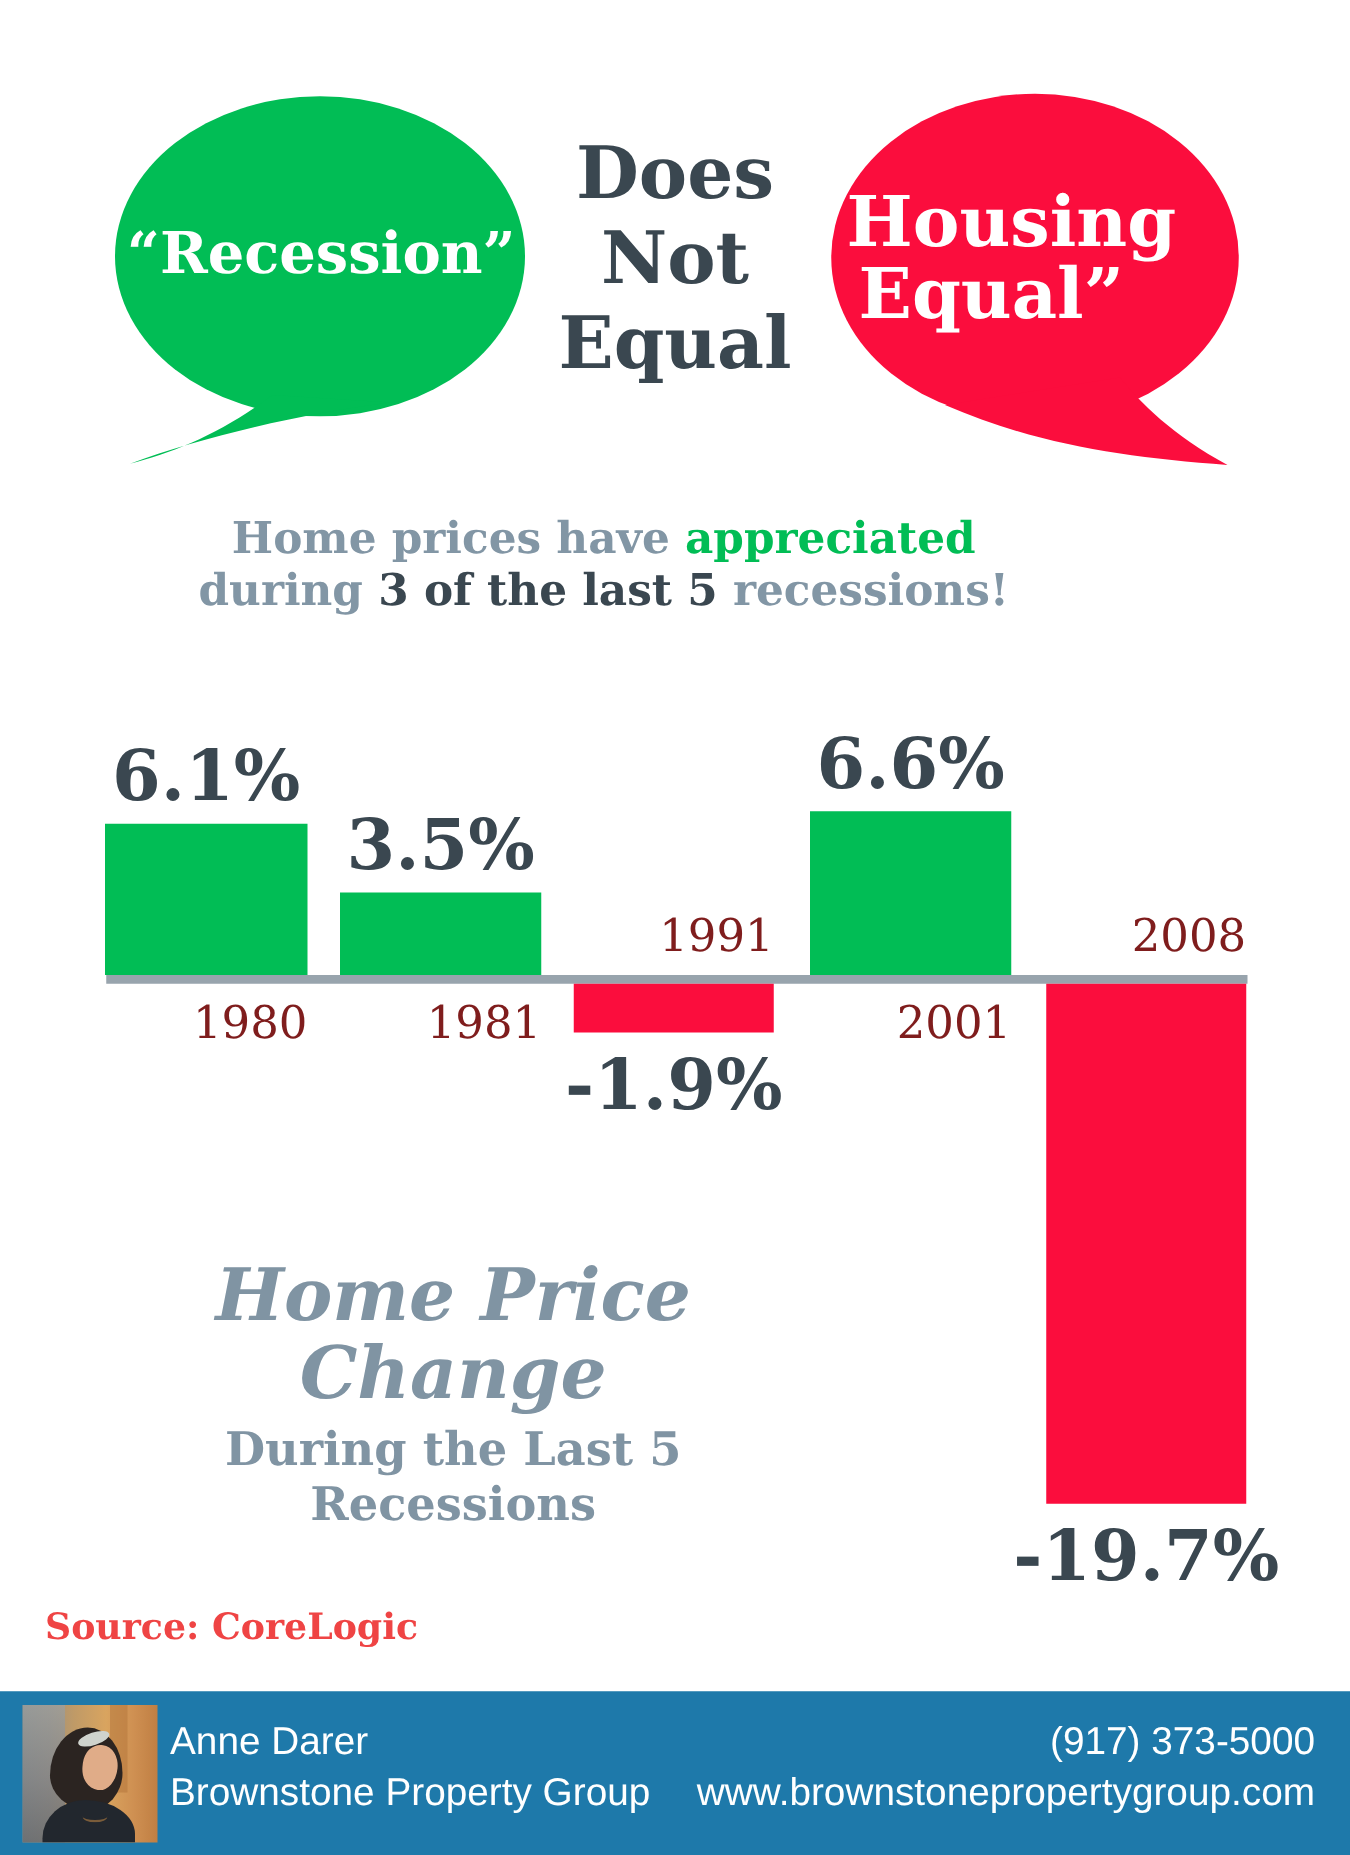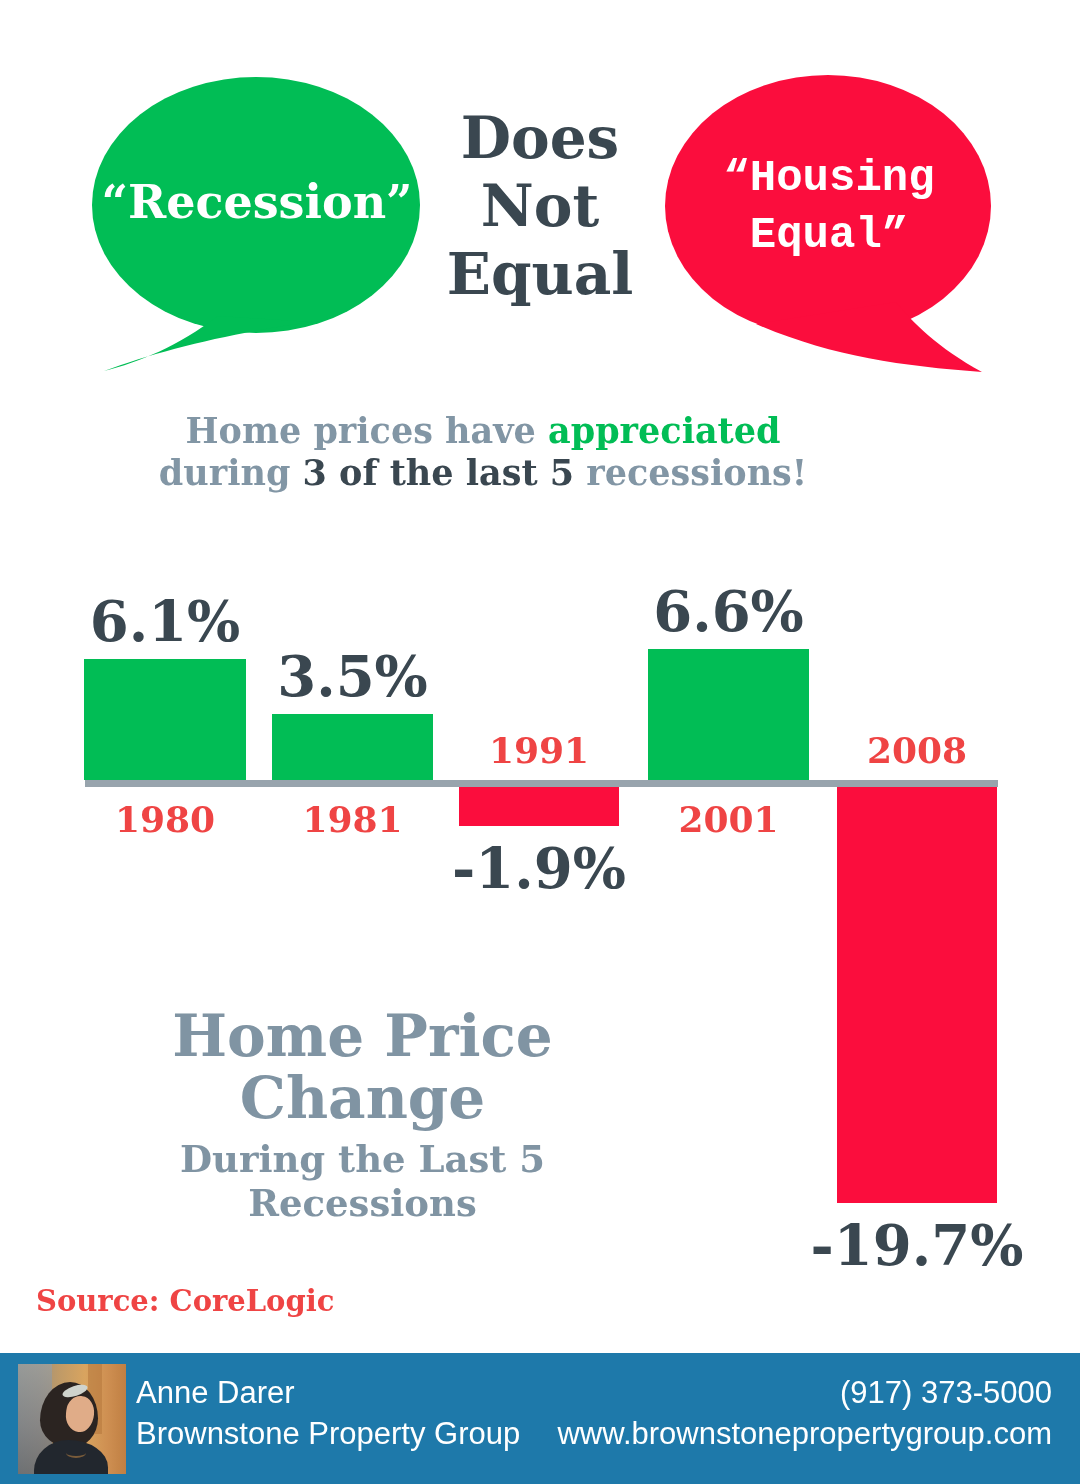--- a/index.html
+++ b/index.html
@@ -4,42 +4,42 @@
 <style>
   html,body{margin:0;padding:0;background:#ffffff;}
   .page{position:relative;width:1080px;height:1484px;background:#ffffff;overflow:hidden;
         font-family:"DejaVu Serif", serif;}
   .abs{position:absolute;}
 
   
   .bubble-svg{left:0;top:0;}
   .bubble-label{color:#ffffff;font-weight:bold;text-align:center;}
   .bubble-label-green{left:96px;top:176px;width:322px;font-size:46px;line-height:52px;}
-  .bubble-label-red{left:668px;top:150px;width:322px;font-size:44px;line-height:57px;font-family:Liberation Mono, monospace;}
+  .bubble-label-red{left:632px;top:150px;width:322px;font-size:56px;line-height:57px;}
   .middle-label{left:390px;top:104px;width:300px;text-align:center;
                 font-size:58px;line-height:68px;font-weight:bold;color:#3a4750;}
 
   
   .headline{left:133px;top:410px;width:700px;text-align:center;
             font-size:35px;line-height:42px;font-weight:bold;color:#8296a5;}
   .headline .hl-green{color:#01bd55;}
   .headline .hl-dark{color:#3a4750;}
 
   
   .chart{left:0;top:0;width:1080px;height:1484px;}
   .axis-line{background:#98a4ad;}
   .bar{position:absolute;}
   .value-label{position:absolute;text-align:center;font-size:56px;font-weight:bold;
                color:#3a4750;line-height:56px;}
-  .year-label{position:absolute;text-align:center;font-size:36px;font-weight:bold;
-              color:#ef4444;line-height:36px;}
+  .year-label{position:absolute;text-align:right;font-size:36px;font-weight:normal;
+              color:#7f1d1d;line-height:36px;}
 
   
   .chart-title-block{left:85px;top:1005px;width:555px;text-align:center;color:#8094a3;}
-  .chart-title{font-size:58px;line-height:62px;font-weight:bold;}
+  .chart-title{font-size:58px;line-height:62px;font-weight:bold;font-style:italic;}
   .chart-subtitle{font-size:37px;line-height:44px;font-weight:bold;margin-top:8px;}
 
   
   .source{left:36px;top:1284px;font-size:29px;font-weight:bold;color:#ef4444;}
 
   
   .footer{left:0;top:1353px;width:1080px;height:131px;background:#1e79aa;
           font-family:"Liberation Sans", sans-serif;color:#ffffff;}
   .agent-block{position:absolute;left:136px;top:19px;font-size:31px;line-height:41px;}
   .contact-block{position:absolute;right:28px;top:19px;font-size:31px;line-height:41px;text-align:right;}

